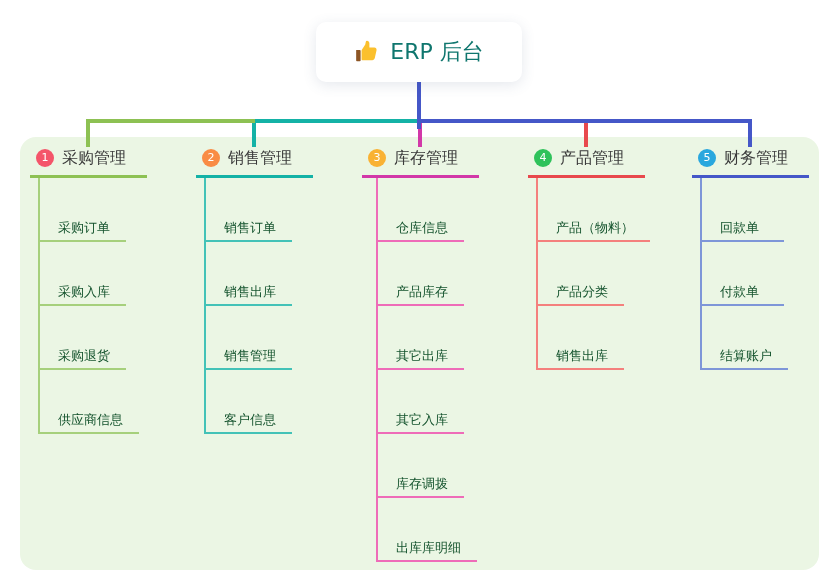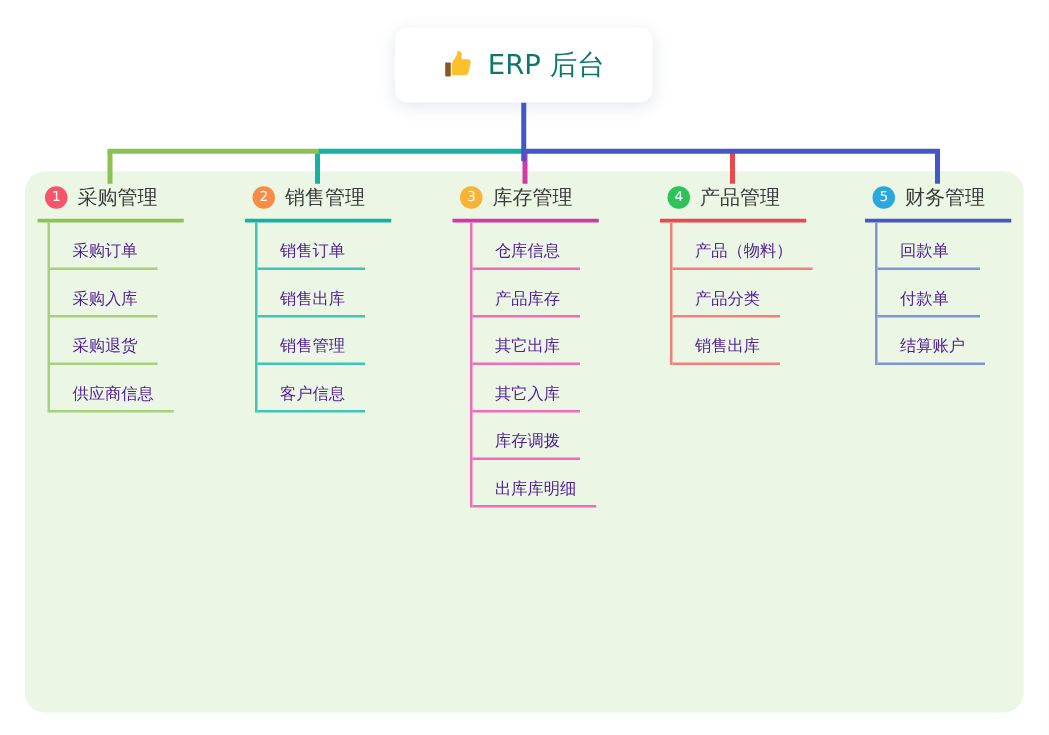--- a/index.html
+++ b/index.html
@@ -65,25 +65,25 @@
   }
   .children {
     list-style: none;
     margin-left: 8px;
     border-left: 2px solid;
     width: max-content;
   }
   .children li {
     width: max-content;
     min-width: 82px;
-    padding: 16px 16px 5px 18px;
+    padding: 42px 16px 5px 18px;
     border-bottom: 2px solid;
     font-size: 13px;
     line-height: 15px;
-    color: #4c1d95;
+    color: #14532d;
     white-space: nowrap;
     cursor: pointer;
   }
 </style>
 </head>
 <body>
 
 <div class="panel"></div>
 
 <div class="root-node">

